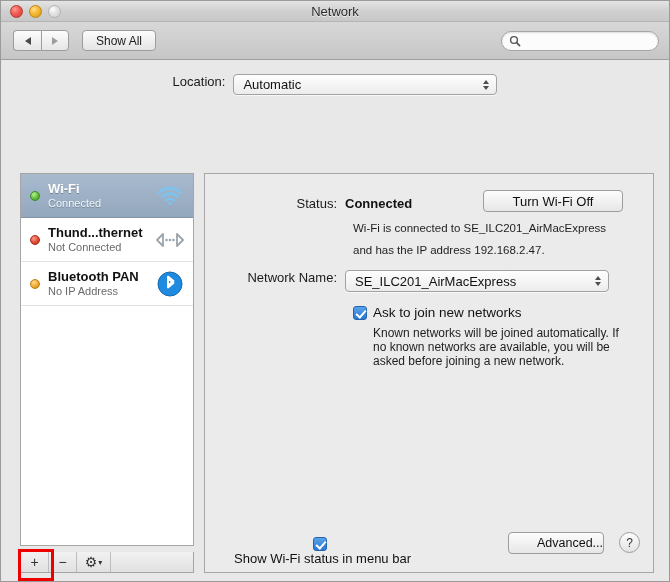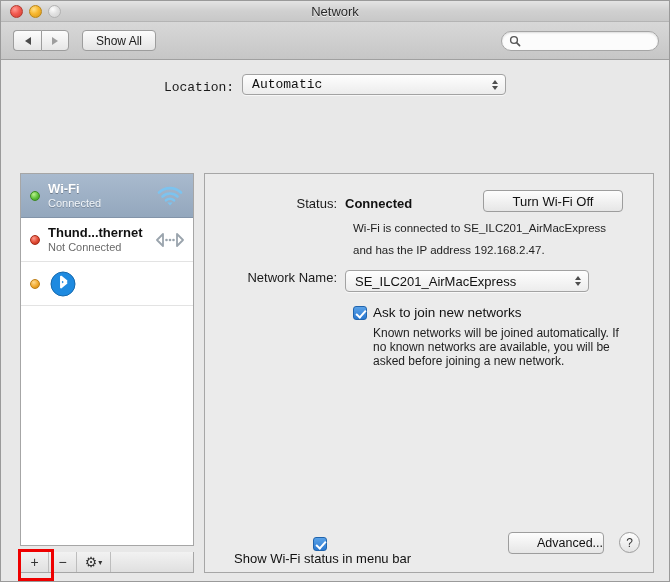--- a/index.html
+++ b/index.html
@@ -90,21 +90,21 @@
     font-size: 11px; color: #222;
     width: 126px; margin-left: 4px;
   }
 
   
   #body { flex: 1; position: relative; background: #e8e8e8; }
 
   
   #location-row {
     position: absolute; left: 0; top: 14px; width: 100%;
-    display: flex; align-items: flex-end; justify-content: center; font-family: Liberation Mono, monospace;
+    display: flex; align-items: flex-start; justify-content: center;
   }
   #location-label { font-size: 13px; color: #1a1a1a; margin-right: 8px; }
   .popup {
     position: relative;
     background: linear-gradient(to bottom, #fefefe 0%, #ececec 100%);
     border: 1px solid #a2a2a2; border-radius: 4px;
     font-size: 13px; color: #111;
     display: flex; align-items: center;
     padding: 0 26px 0 9px;
     box-shadow: 0 1px 0 rgba(255,255,255,0.65);
@@ -196,21 +196,21 @@
     border: 1px solid #9d9d9d; border-radius: 4px;
     font-size: 13px; color: #111;
     display: flex; align-items: center; justify-content: center;
   }
   #status-desc {
     position: absolute; left: 148px; top: 43px; width: 275px;
     font-size: 11.5px; color: #1e1e1e; line-height: 22px;
   }
 
   #netname-row { left: 0; top: 96px; width: 100%; }
-  #netname-popup { width: 244px; height: 22px; font-size: 13px; }
+  #netname-popup { width: 264px; height: 22px; font-size: 13px; }
 
   #askjoin-wrap { position: absolute; left: 148px; top: 131px; display: flex; align-items: center; }
   .chk {
     width: 14px; height: 14px; flex: none;
     background: linear-gradient(to bottom, #5aa2e8 0%, #2a78d0 100%);
     border: 1px solid #2064ad; border-radius: 3px;
     position: relative; margin-right: 6px;
   }
   .chk::after {
     content: ""; position: absolute;
@@ -319,20 +319,24 @@
             <path d="M21 2 L27 8 L21 14 Z" fill="none" stroke="#9aa4ad" stroke-width="1.8" stroke-linejoin="round"></path>
             <circle cx="10.5" cy="8" r="1.3" fill="#9aa4ad"></circle>
             <circle cx="14" cy="8" r="1.3" fill="#9aa4ad"></circle>
             <circle cx="17.5" cy="8" r="1.3" fill="#9aa4ad"></circle>
           </svg>
         </span>
       </div>
 
       <div class="svc">
         <span class="dot orange"></span>
+        <span class="svc-text">
+          <div class="svc-name">Bluetooth PAN</div>
+          <div class="svc-sub">No IP Address</div>
+        </span>
         <span class="svc-icon">
           <svg width="26" height="26" viewBox="0 0 26 26">
             <circle cx="13" cy="13" r="12" fill="#1e8ae0"></circle>
             <circle cx="13" cy="13" r="12" fill="none" stroke="#1669ad" stroke-width="1"></circle>
             <path d="M11 7.5 L16.5 12 L11 16.4 L11 5.6 L16.5 10 L11 14.5" fill="none" stroke="#ffffff" stroke-width="1.9" stroke-linejoin="round" stroke-linecap="round"></path>
           </svg>
         </span>
       </div>
     </div>
 

